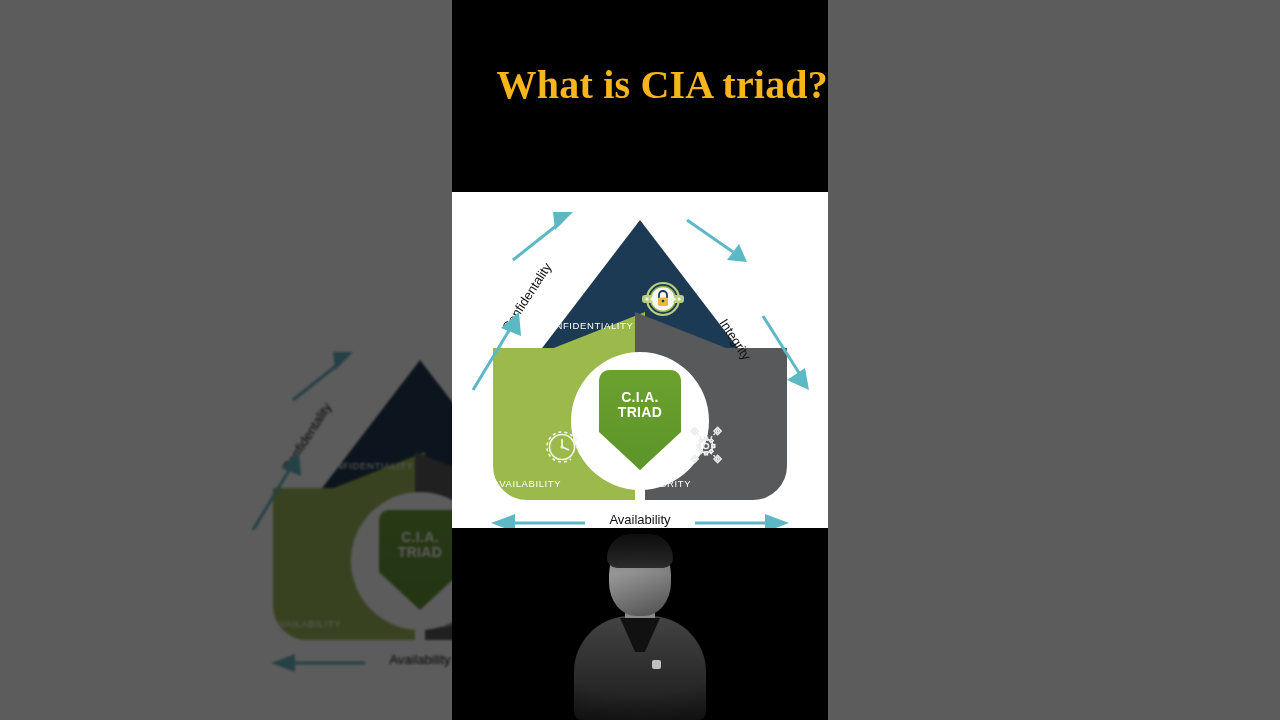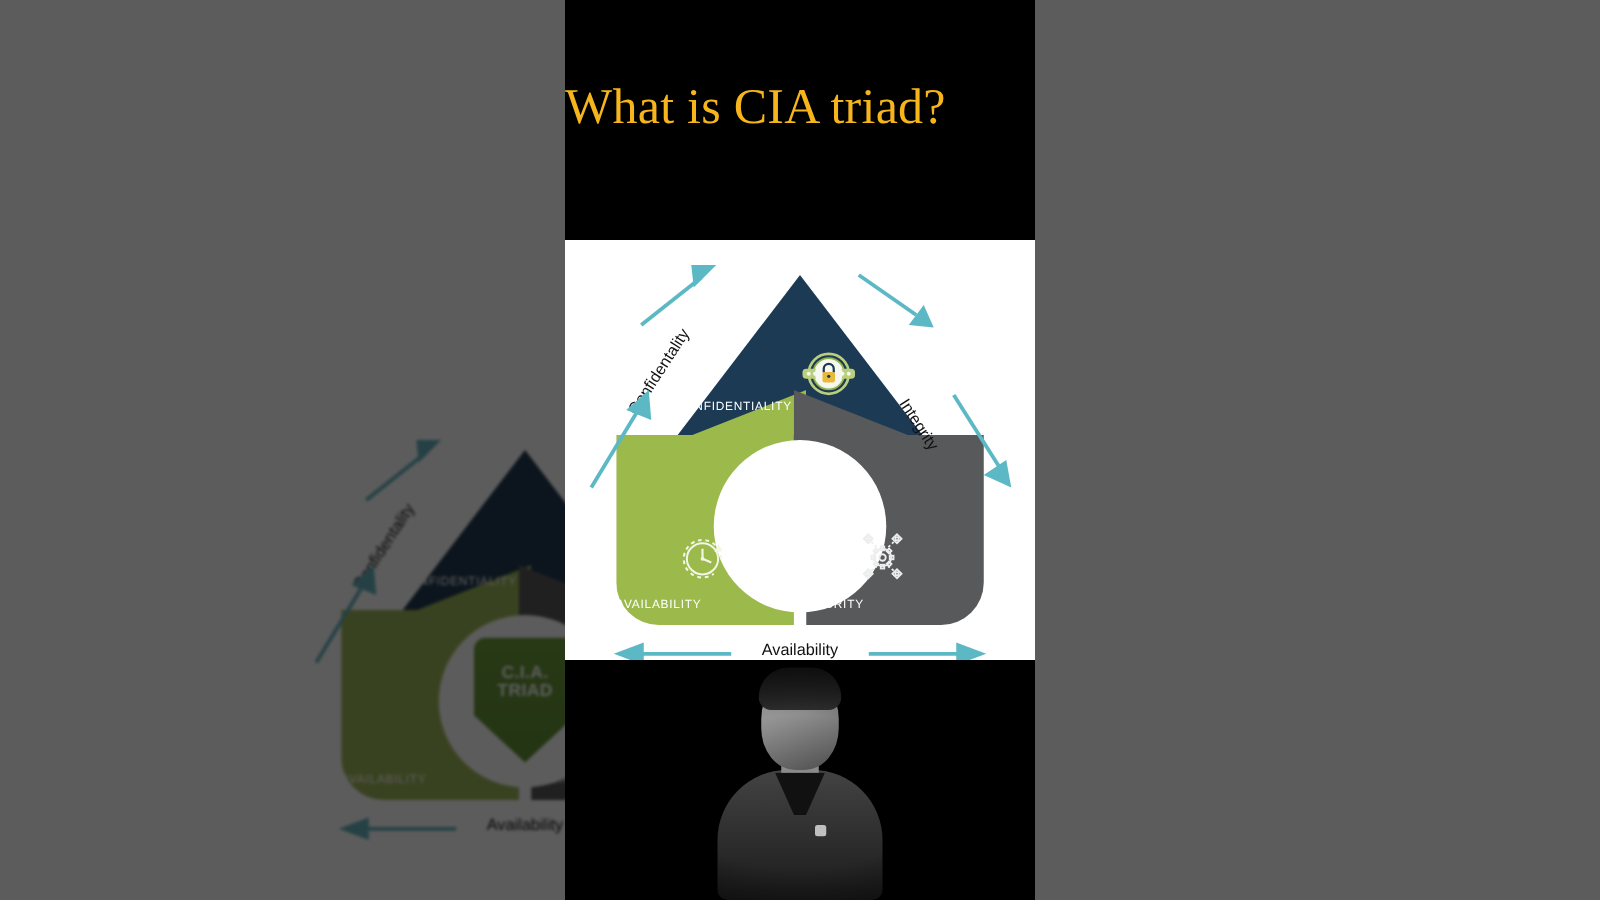--- a/index.html
+++ b/index.html
@@ -171,22 +171,22 @@
     border-radius:2px; background:#d8d8d8; opacity:.85;
   }
   .p-fade{
     position:absolute; inset:0;
     background:radial-gradient(ellipse 70% 80% at 50% 55%, rgba(0,0,0,0) 40%, rgba(0,0,0,.85) 86%, #000 100%);
   }
 
   
   #title{
     position:absolute; left:452px; top:62px; width:376px;
-    text-align:left; color:#f5b51b;
-    font-family:"Liberation Serif", serif; font-weight:normal;
+    text-align:right; color:#f5b51b;
+    font-family:"Liberation Serif", serif; font-weight:bold;
     font-size:40px; letter-spacing:.2px; line-height:46px;
   }
 </style>
 </head>
 <body>
 
 <div id="stage">
 
   <div class="bg-panel" id="bg-left">
     <div class="bg-inner">
@@ -296,20 +296,26 @@
               <circle cx="9.6" cy="34" r="1.3"></circle>
             <path d="M29 34 l3.6 -3.6 3.6 3.6 -3.6 3.6 z"></path>
               <circle cx="32.6" cy="34" r="1.3"></circle>
             <path d="M12 8.5 L16.5 13" stroke-dasharray="2 2"></path>
             <path d="M30 8.5 L25.5 13" stroke-dasharray="2 2"></path>
             <path d="M12 31.5 L16.5 28" stroke-dasharray="2 2"></path>
             <path d="M30 31.5 L25.5 28" stroke-dasharray="2 2"></path>
           </g>
         </svg>
 
+        <div class="shield">
+          <div class="shield-txt">
+            <span>C.I.A.</span><br>
+            <span>TRIAD</span>
+          </div>
+        </div>
 
         <div class="wedge-cap" id="cap-conf">CONFIDENTIALITY</div>
         <div class="wedge-cap" id="cap-avail">AVAILABILITY</div>
         <div class="wedge-cap" id="cap-integ">INTEGRITY</div>
 
         <div class="edge-label" id="lbl-conf">Confidentality</div>
         <div class="edge-label" id="lbl-integ">Integrity</div>
         <div class="edge-label" id="lbl-avail">Availability</div>
 
         <svg class="arrow-svg" id="arr-left-up" width="60" height="90" viewBox="0 0 60 90">

